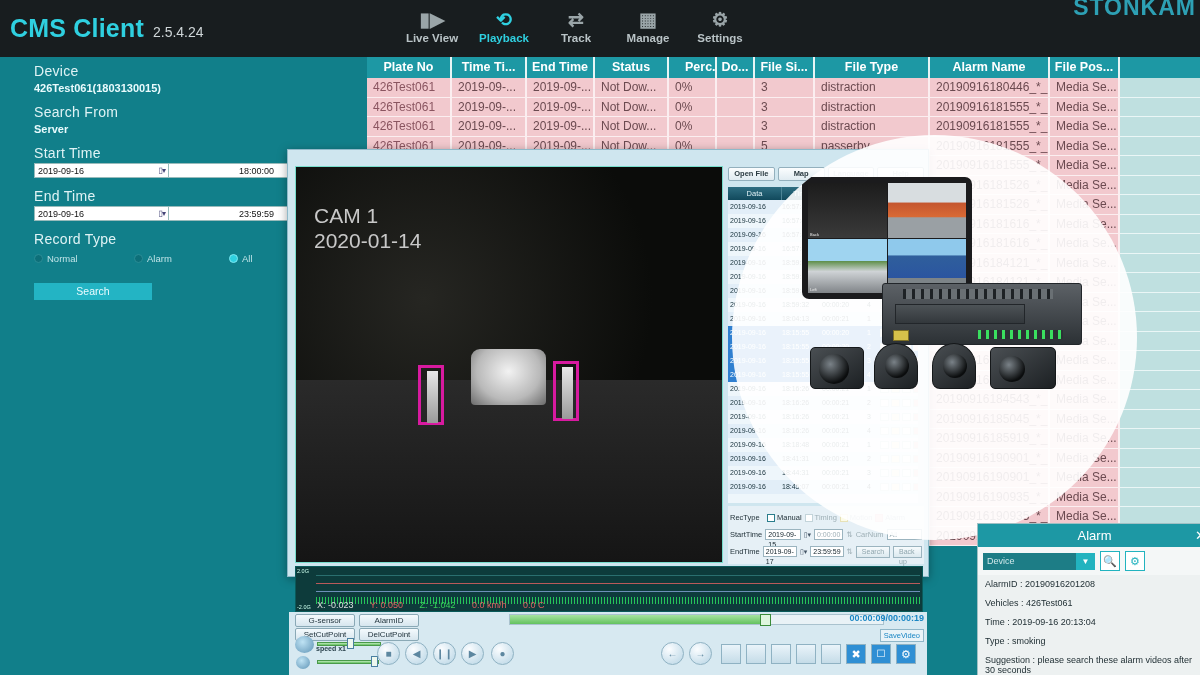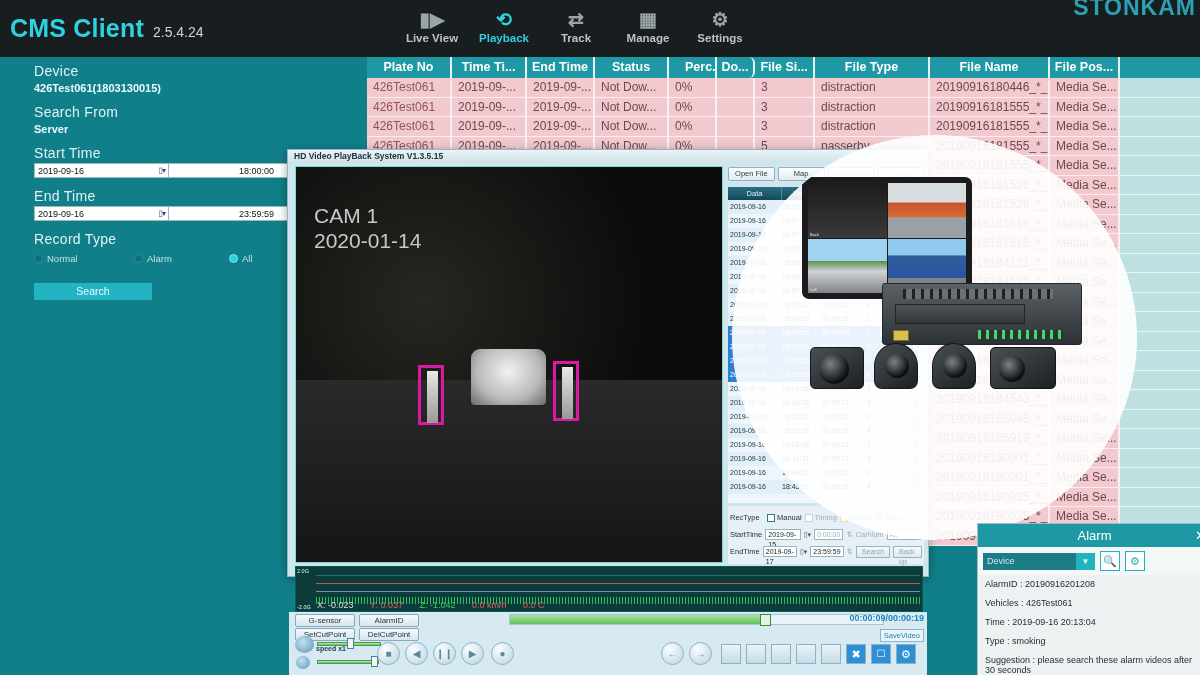--- a/index.html
+++ b/index.html
@@ -103,21 +103,21 @@
   }
   .ped {
     position:absolute; border:3px solid #d81aa0; width:26px; height:60px;
   }
   .ped i { position:absolute; left:6px; top:3px; width:11px; height:52px;
     background:linear-gradient(#e8e8e8,#9a9a9a); display:block; }
   #tools { position:absolute; left:440px; top:17px; width:196px; height:20px; display:flex; gap:3px; }
   .tbtn {
     flex:1; height:14px; background:linear-gradient(#fbfdfe,#e0ebf1);
     border:1px solid #93b0bd; font-size:7.5px; color:#2b3b42;
-    text-align:center; line-height:12px; border-radius:2px;
+    text-align:center; line-height:12px; border-radius:2px;font-weight:bold;
   }
   .tbtn.dim { color:#9fb5bf; }
   #flisthead { position:absolute; left:440px; top:37px; width:196px; height:13px;
     display:flex; background:linear-gradient(#2e6e82,#11495c); }
   #flisthead div { flex:1; color:#dff0f5; font-size:7.5px; text-align:center;
     line-height:13px; border-right:1px solid #4d8496; }
   #flist { position:absolute; left:440px; top:50px; width:196px; height:303px;
     overflow:hidden; background:#eef6fb; }
   .frow { display:flex; height:14px; font-size:7px; color:#16303a; line-height:14px; }
   .frow:nth-child(odd) { background:#e2eef8; }
@@ -305,24 +305,24 @@
     <div id="searchbtn">Search</div>
   </div>
 
   <div id="table">
     <div class="thead">
         <div class="th" style="flex: 0 0 85px;">Plate No</div>
         <div class="th" style="flex: 0 0 75px;">Time Ti...</div>
         <div class="th" style="flex: 0 0 68px;">End Time</div>
         <div class="th" style="flex: 0 0 74px;">Status</div>
         <div class="th" style="flex: 0 0 48px; padding-left: 16px;">Perc...</div>
-        <div class="th" style="flex: 0 0 38px; border-radius: 6px;">Do...</div>
+        <div class="th" style="flex: 0 0 38px;">Do...</div>
         <div class="th" style="flex: 0 0 60px;">File Si...</div>
         <div class="th" style="flex: 0 0 115px;">File Type</div>
-        <div class="th" style="flex: 0 0 120px;">File Name</div>
+        <div class="th" style="flex: 0 0 120px;">Alarm Name</div>
         <div class="th" style="flex: 0 0 70px;">File Pos...</div>
         <div class="th" style="flex: 1 1 0%;"></div>
       </div>
     <div id="tbody">
         <div class="trow">
           <div class="td plate" style="flex: 0 0 85px;">426Test061</div>
           <div class="td" style="flex: 0 0 75px;">2019-09-...</div>
           <div class="td" style="flex: 0 0 68px;">2019-09-...</div>
           <div class="td" style="flex: 0 0 74px;">Not Dow...</div>
           <div class="td" style="flex: 0 0 48px;">0%</div>
@@ -632,21 +632,20 @@
           <div class="td" style="flex: 0 0 70px;">Media Se...</div>
           <div class="td spacer" style="flex: 1 1 0%;"></div>
         </div>
       </div>
     <div id="scrollbar">
       <div class="thumb"></div>
     </div>
   </div>
 
   <div id="pbwin">
-    <div id="pbtitle">HD Video PlayBack System V1.3.5.15</div>
 
     <div id="video">
       <div class="bush"></div>
       <div class="road"></div>
       <div class="car"></div>
       <div class="ped" style="left:122px; top:198px;">
           <i></i>
         </div>
       <div class="ped" style="left:257px; top:194px;">
           <i></i>
@@ -974,21 +973,21 @@
     <div id="gwrap">
       <div class="lbl" style="top:1px">2.0G</div>
       <div class="lbl" style="bottom:1px">-2.0G</div>
       <div class="gline" style="top:8px;background:#2a6f6f"></div>
       <div class="gline" style="top:16px;background:#b85a5a"></div>
       <div class="gline" style="top:24px;background:#6f8fb8"></div>
       <div class="teeth"></div>
     </div>
     <div id="greadout">
       <span style="margin-left:22px;color:#ddd">X: -0.023</span>
-      <span style="color:#e06060">Y: 0.037</span>
+      <span style="color:#e06060">Y: 0.050</span>
       <span style="color:#37d158">Z: -1.042</span>
       <span style="color:#e06060">0.0 km/h</span>
       <span style="color:#e06060">0.0 C</span>
     </div>
 
     <div id="botpanel">
       <div class="sqbtn" style="left:6px; top:2px; width:60px;">G-sensor</div>
       <div class="sqbtn" style="left:70px; top:2px; width:60px;">AlarmID</div>
       <div class="sqbtn" style="left:6px; top:16px; width:60px;">SetCutPoint</div>
       <div class="sqbtn" style="left:70px; top:16px; width:60px;">DelCutPoint</div>

